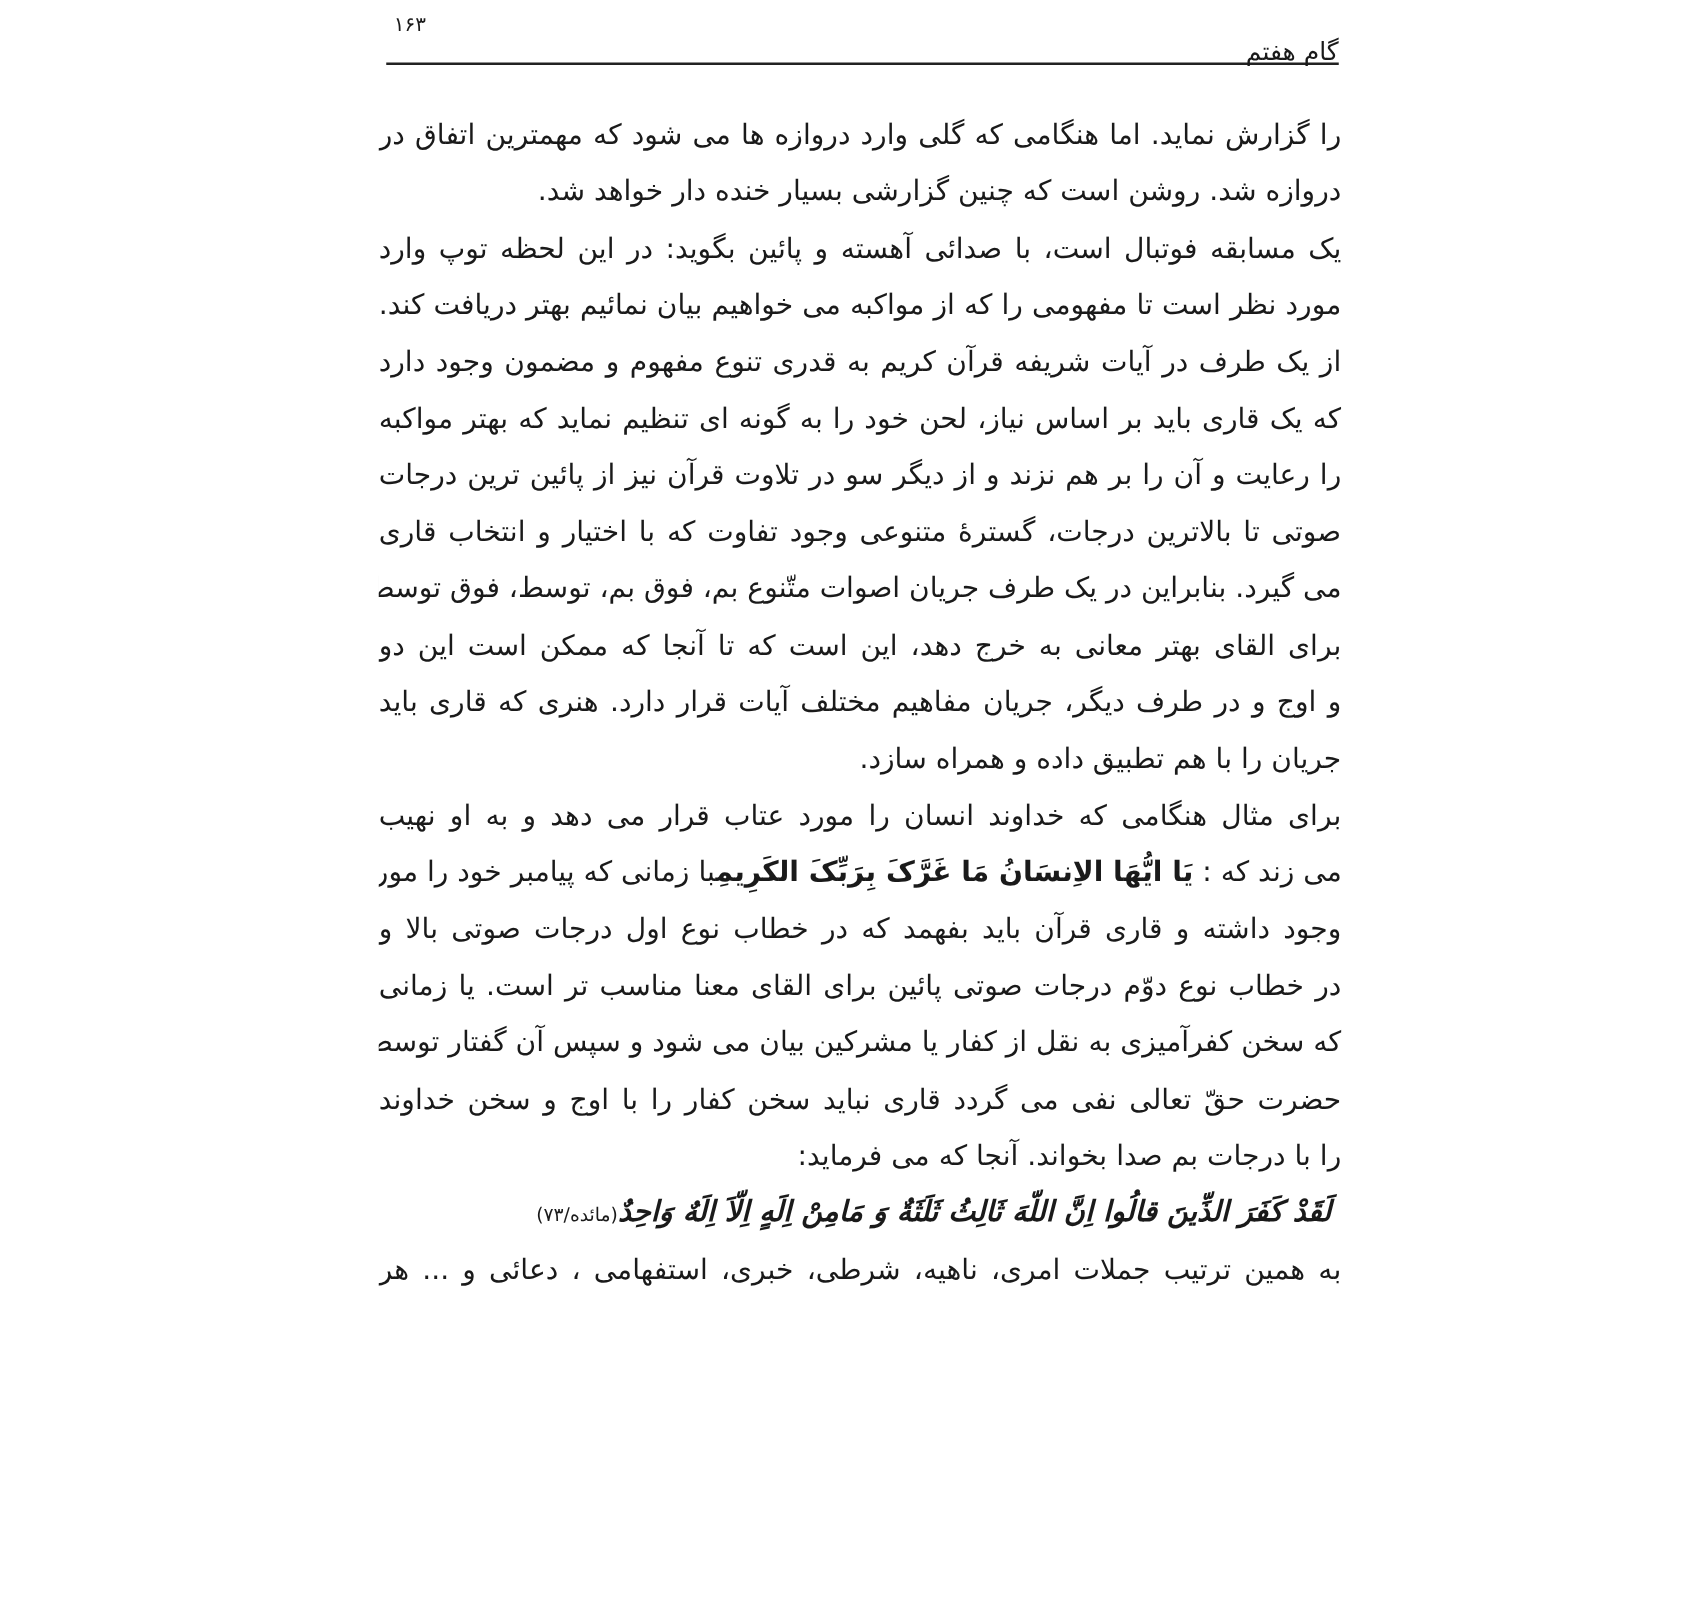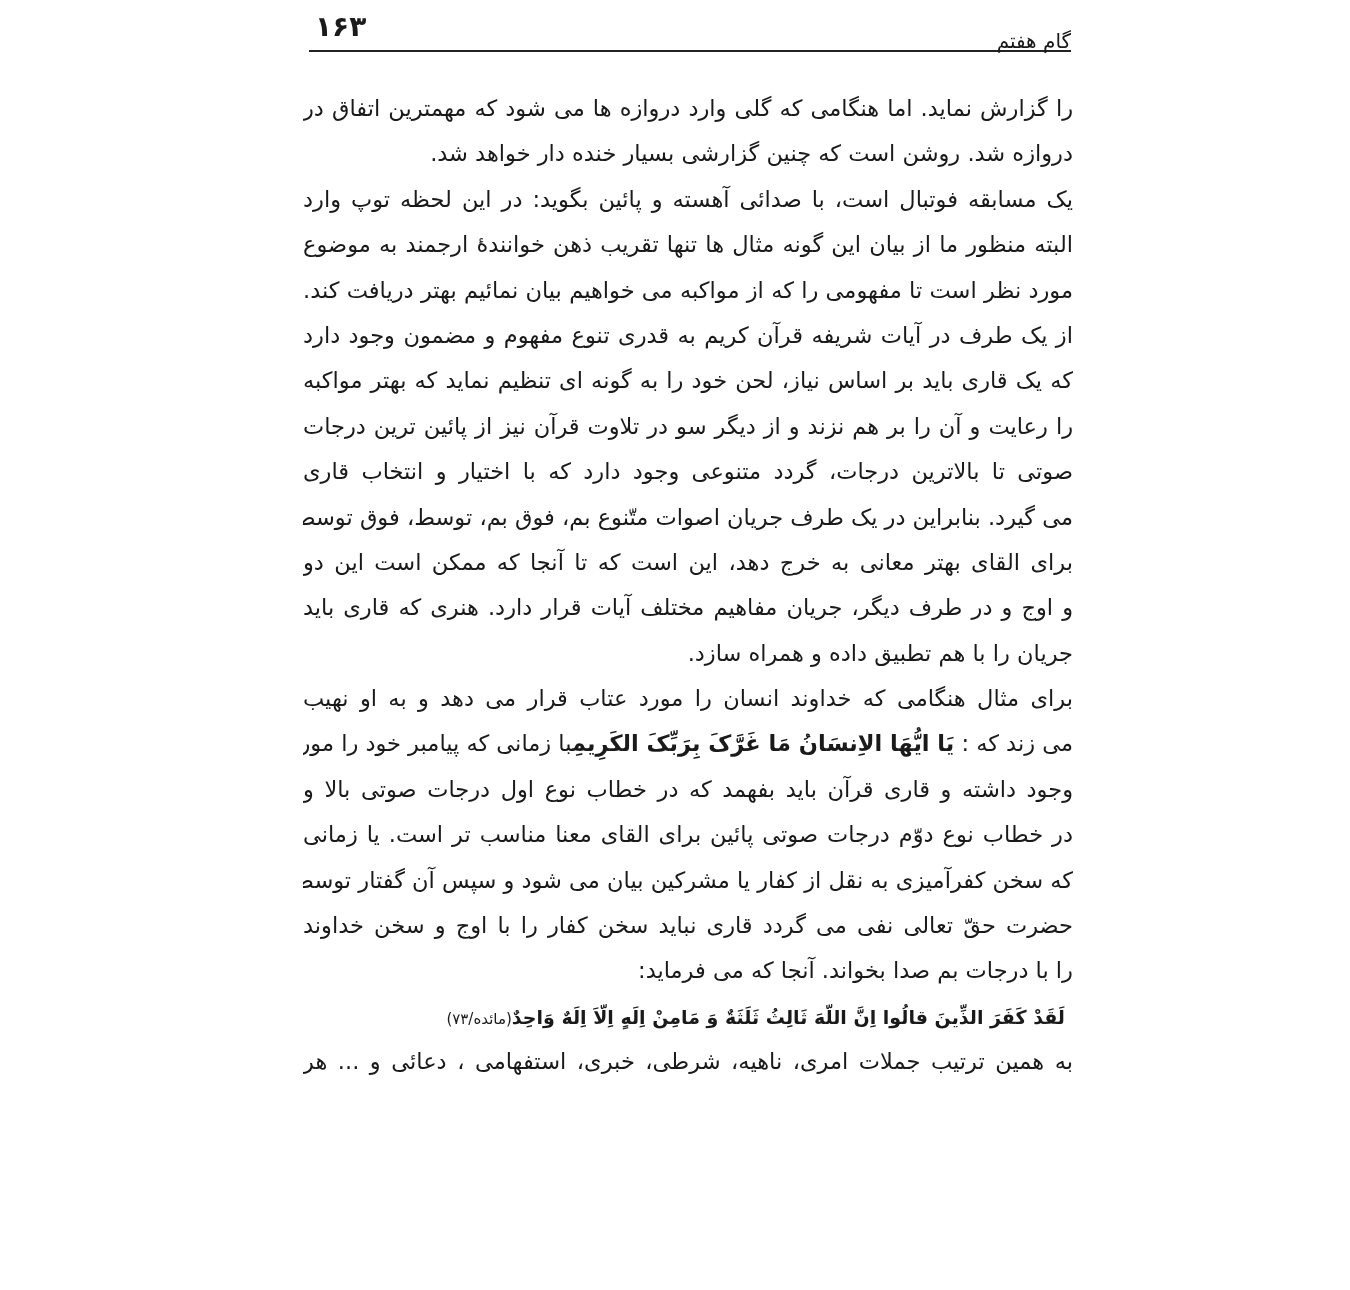--- a/index.html
+++ b/index.html
@@ -26,22 +26,22 @@
       left: 6px;
       top: 0;
       width: 762px;
       height: 50px;
       border-bottom: 2px solid #222;
     }
     .page-number {
       position: absolute;
       left: 6px;
       top: 10px;
-      font-size: 28px;
-      font-weight: bold;
+      font-size: 16px;
+      font-weight: normal;
       direction: rtl;
       letter-spacing: 1px;
     }
     .running-title {
       position: absolute;
       right: 0;
       top: 12px;
       font-size: 20px;
       direction: rtl;
       margin-top: 17px;
@@ -79,44 +79,44 @@
     .verse-line {
       display: block;
       white-space: nowrap;
       height: 45.4px;
       text-align: right;
       text-align-last: right;
       padding-right: 8px;
       overflow: hidden;
     }
     .verse-line .quran {
-      font-size: 19px;
+      font-size: 23px;
+      font-style: italic;
     }
   </style>
 </head>
 <body>
 
 <div class="page">
   <div class="header">
     <span class="page-number">۱۶۳</span>
     <span class="running-title">گام هفتم</span>
   </div>
 
   <div class="body-text">
 
     <span class="line">را گزارش نماید. اما هنگامی که گلی وارد دروازه ها می شود که مهمترین اتفاق در</span>
     <span class="line last">دروازه شد. روشن است که چنین گزارشی بسیار خنده دار خواهد شد.</span>
     <span class="line">یک مسابقه فوتبال است، با صدائی آهسته و پائین بگوید: در این لحظه توپ وارد</span>
 
-    <span class="line">البته منظور ما از بیان این گونه مثال ها تنها تقریب ذهن خوانندۀ ارجمند به موضوع</span>
     <span class="line">مورد نظر است تا مفهومی را که از مواکبه می خواهیم بیان نمائیم بهتر دریافت کند.</span>
     <span class="line">از یک طرف در آیات شریفه قرآن کریم به قدری تنوع مفهوم و مضمون وجود دارد</span>
     <span class="line">که یک قاری باید بر اساس نیاز، لحن خود را به گونه ای تنظیم نماید که بهتر مواکبه</span>
     <span class="line">را رعایت و آن را بر هم نزند و از دیگر سو در تلاوت قرآن نیز از پائین ترین درجات</span>
-    <span class="line">صوتی تا بالاترین درجات، گردد متنوعی وجود دارد که با اختیار و انتخاب قاری</span>
+    <span class="line">صوتی تا بالاترین درجات، گسترۀ متنوعی وجود تفاوت که با اختیار و انتخاب قاری</span>
     <span class="line">می گیرد. بنابراین در یک طرف جریان اصوات متّنوع بم، فوق بم، توسط، فوق توسط</span>
     <span class="line">برای القای بهتر معانی به خرج دهد، این است که تا آنجا که ممکن است این دو</span>
     <span class="line">و اوج و در طرف دیگر، جریان مفاهیم مختلف آیات قرار دارد. هنری که قاری باید</span>
     <span class="line last">جریان را با هم تطبیق داده و همراه سازد.</span>
 
     <span class="line">برای مثال هنگامی که خداوند انسان را مورد عتاب قرار می دهد و به او نهیب</span>
     <span class="line"><span>می زند که : </span><span class="quran">یَا ایُّهَا الاِنسَانُ مَا غَرَّکَ بِرَبِّکَ الکَرِیمِ</span><span>با زمانی که پیامبر خود را مورد</span></span>
     <span class="line">وجود داشته و قاری قرآن باید بفهمد که در خطاب نوع اول درجات صوتی بالا و</span>
     <span class="line">در خطاب نوع دوّم درجات صوتی پائین برای القای معنا مناسب تر است. یا زمانی</span>
     <span class="line">که سخن کفرآمیزی به نقل از کفار یا مشرکین بیان می شود و سپس آن گفتار توسط</span>

